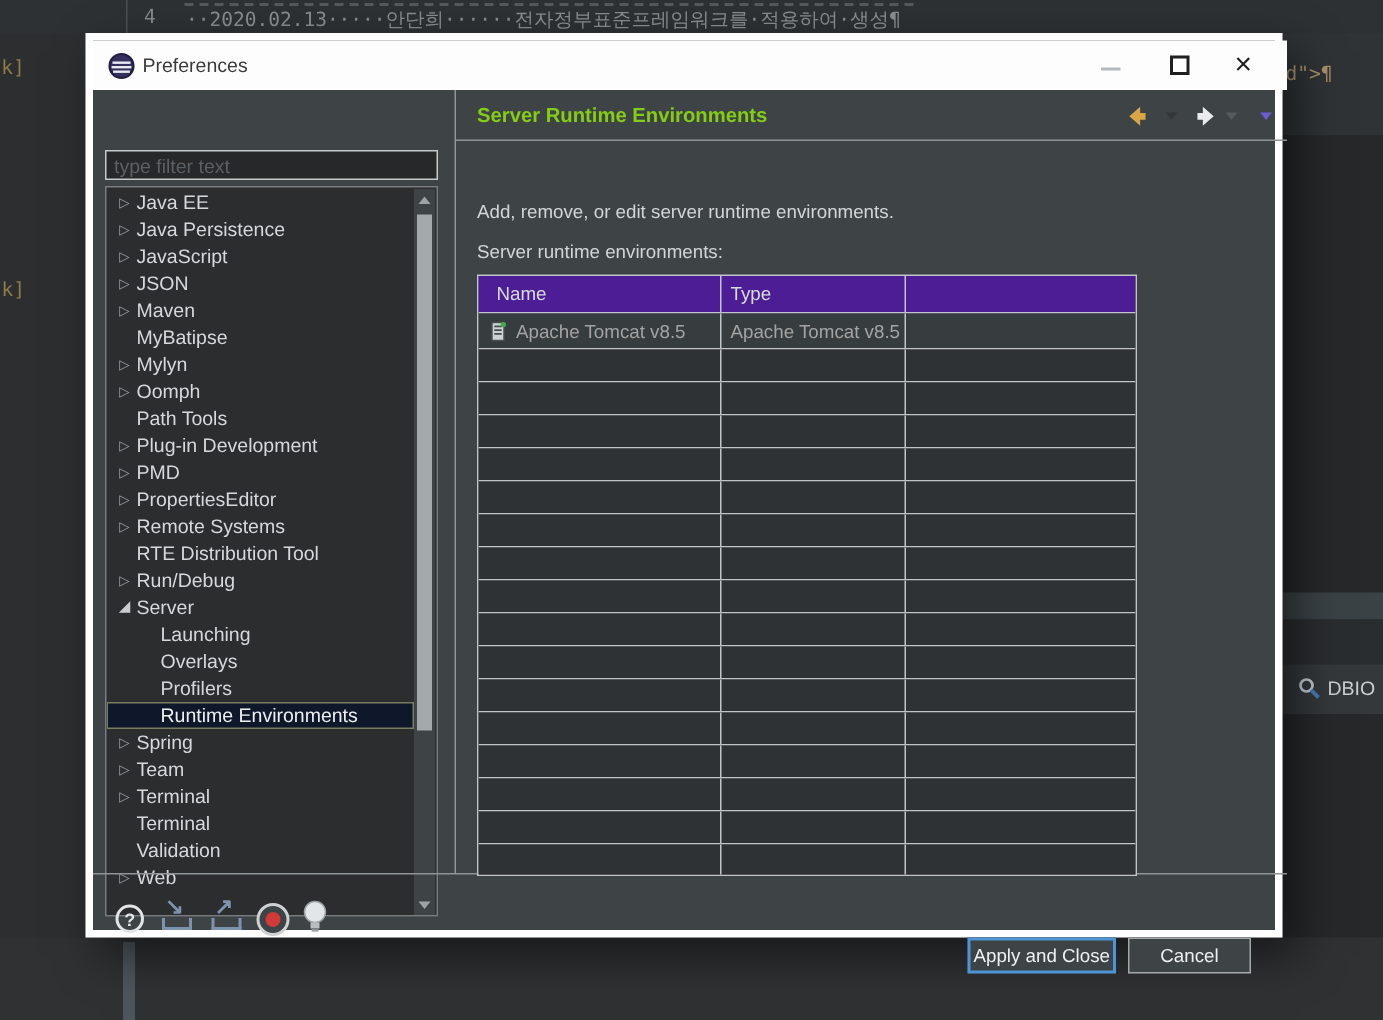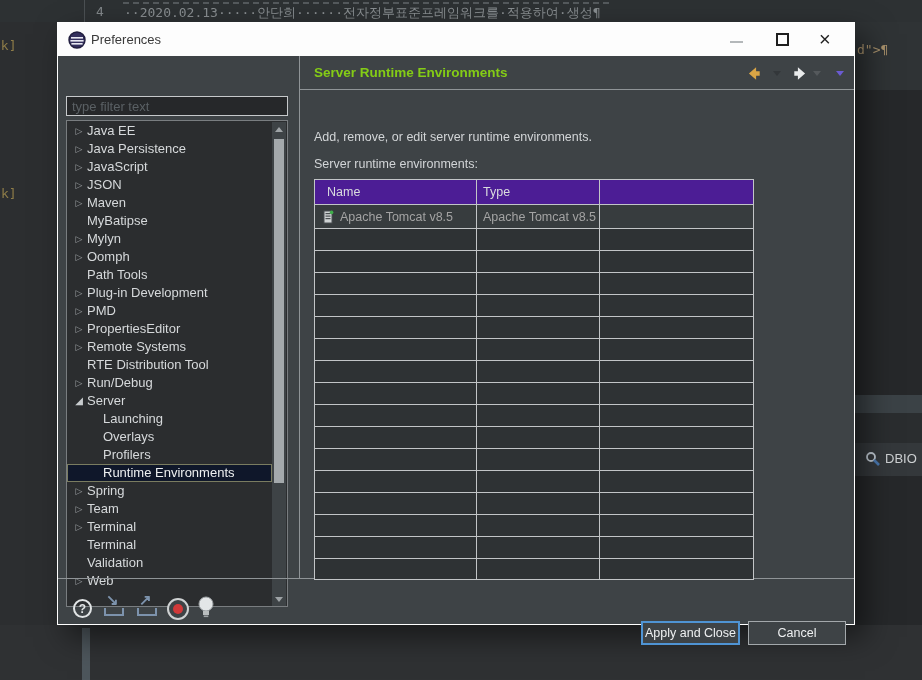--- a/index.html
+++ b/index.html
@@ -23,21 +23,21 @@
   .rb3 { left:0; top:391px; width:67px; height:30px; background:#2a2d2f; }
   .rb-tabs { left:0; top:421px; width:67px; height:33px; background:#34383b; }
   .rb4 { left:0; top:454px; width:67px; height:149px; background:#26282a; }
   .bg-rightcode { left:2px; top:20px; color:#a8916b; font:13px "DejaVu Sans Mono", monospace; white-space:nowrap; }
   .dbio-label { left:30px; top:8px; color:#cdd0d2; font-size:13px; white-space:nowrap; }
   .bg-bottom { left:0; top:625px; width:922px; height:55px; background:#2f3133; }
   .bg-vbar { left:82px; top:3px; width:8px; height:52px; background:#4d565c; }
 
   
   .dialog { left:57px; top:22px; width:798px; height:603px; background:#3e4346;
-            border:1px solid #ffffff; box-shadow:10px 12px 28px rgba(0,0,0,.5); }
+            border:5px solid #ffffff; box-shadow:10px 12px 28px rgba(0,0,0,.5); }
   .titlebar { left:0; top:0; width:796px; height:33px; background:#fdfdfd; }
   .title-text { left:33px; top:9px; color:#3a3a3a; font-size:13px; }
   .win-btn { position:absolute; top:0; width:40px; height:33px; cursor:default; }
   .min-glyph { position:absolute; left:14px; top:18px; width:13px; height:0; border-top:2px solid #b4b8ba; }
   .max-glyph { position:absolute; left:14px; top:10px; width:13px; height:13px; border:2px solid #1f1f1f; }
   .close-glyph { position:absolute; left:11px; top:3px; color:#1f1f1f; font-size:20px; line-height:26px; }
 
   .body { left:0; top:33px; width:796px; height:568px; }
 
   
@@ -97,21 +97,21 @@
   .f-icon { position:absolute; cursor:default; }
   .help-circle { width:19px; height:19px; border:2px solid #e2e5e6; border-radius:50%;
                  color:#e2e5e6; font-size:12px; font-weight:bold; text-align:center; line-height:16px; }
   .tray { position:absolute; left:2px; top:12px; width:20px; height:8px; border:2px solid #7d93ad; border-top:none; }
   .io-arrow { position:absolute; left:4px; top:-5px; color:#7d93ad; font-size:15px; font-weight:bold; }
   .record-outer { width:22px; height:22px; border:2px solid #cfd2d3; border-radius:50%; background:#3e4346; }
   .record-inner { position:absolute; left:4px; top:4px; width:10px; height:10px; background:#d23939; border-radius:50%; }
   .dlg-btn { position:absolute; top:42px; height:24px; background:#3e4346; color:#eef0f1;
              font-family:"Liberation Sans",sans-serif; font-size:12.5px; text-align:center; cursor:default; }
   .apply-btn { left:583px; width:99px; border:2px solid #4f94d4; }
-  .cancel-btn { left:690px; width:98px; border:1px solid #a3a8ab; }
+  .cancel-btn { left:690px; width:82px; border:1px solid #a3a8ab; }
 
   u { text-decoration:underline; }
 </style>
 </head>
 <body>
 
 <div class="stage">
 
   <div class="abs bg-editor-top">
     <div class="abs bg-gutter-line"></div>

